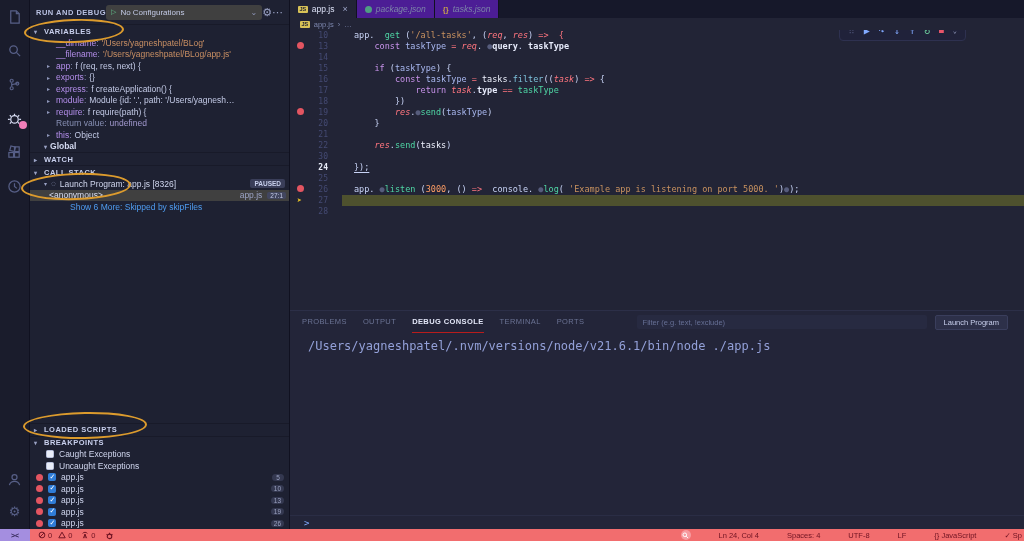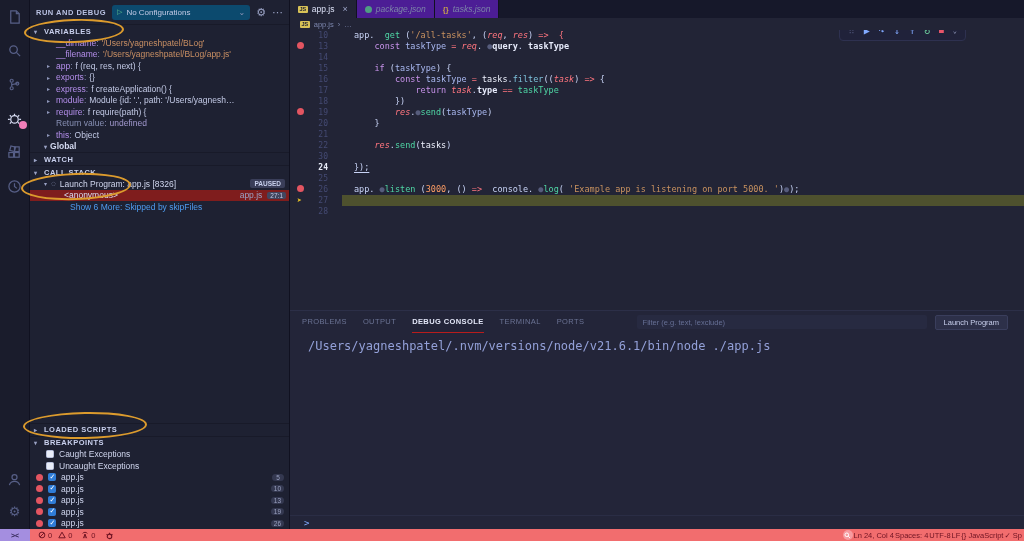--- a/index.html
+++ b/index.html
@@ -15,23 +15,23 @@
     justify-content:center; position:relative; cursor:pointer; }
   .ab-icon.active { color:#d7dcf2; }
   .ab-badge { position:absolute; right:-2px; bottom:-1px; width:8px; height:8px;
     border-radius:50%; background:#f07eb8; }
   .ab-bottom { margin-top:auto; display:flex; flex-direction:column; gap:12px; padding-bottom:8px; }
   .gear-glyph { font-size:13px; }
 
   
   .sidebar { width:260px; background:#1e2132; border-right:1px solid #101120;
     display:flex; flex-direction:column; font-size:8.5px; color:#a6aecf; }
-  .sb-header { height:24px; display:flex; align-items:center; padding:0 6px; gap:6px; }
+  .sb-header { height:24px; display:flex; align-items:center; padding:0 6px; gap:0; }
   .sb-title { font-size:7.5px; font-weight:bold; letter-spacing:.5px; color:#b9c1e2; white-space:nowrap; }
-  .cfg { flex:1; height:15px; background:#0c4a6e; border-radius:3px; display:flex;
+  .cfg { flex:1; height:15px; background:#404040; border-radius:3px; display:flex;
     align-items:center; gap:4px; padding:0 5px; color:#c3cae6; font-size:8px; cursor:pointer; }
   .cfg .play { color:#63c78f; font-size:7px; }
   .cfg .lbl { flex:1; white-space:nowrap; overflow:hidden; }
   .cfg .chev { color:#8d95b8; font-size:8px; }
   .hdr-ico { color:#9aa2c4; font-size:11px; cursor:pointer; line-height:1; }
 
   .section-hdr { height:13px; display:flex; align-items:center; gap:3px; padding-left:4px;
     font-size:7.5px; font-weight:bold; letter-spacing:.5px; color:#c8cfec;
     border-top:1px solid #181a29; cursor:pointer; }
   .section-hdr .tw { font-size:6px; color:#9aa2c4; width:7px; }
@@ -48,21 +48,21 @@
   .v-obj { color:#c3cae6; }
   .v-undef { color:#a39ad0; }
   .rv-key { color:#8890b5; }
 
   .cs-session { padding-left:14px; gap:4px; }
   .cs-session .tw { font-size:6px; color:#9aa2c4; }
   .session-ico { color:#9aa2c4; font-size:8px; }
   .cs-label { color:#d0d6ee; flex:1; overflow:hidden; white-space:nowrap; }
   .badge { background:#3a3e59; color:#c8cfec; font-size:6.5px; padding:1px 4px;
     border-radius:2px; margin-right:4px; font-weight:bold; }
-  .cs-frame { padding-left:34px; background:#7f1d1d; }
+  .cs-frame { padding-left:19px; background:#404040; }
   .cs-frame .fname { color:#d9def2; flex:1; }
   .cs-file { color:#9aa2c4; margin-right:5px; }
   .pos-badge { background:#42465f; color:#c3cae6; font-size:6.5px; padding:0 3px;
     border-radius:2px; margin-right:3px; }
   .cs-link { padding-left:40px; color:#4f9cf0; }
   .sb-spacer { flex:1; }
 
   .bp-ex-row { padding-left:16px; gap:5px; color:#d0d6ee; }
   .checkbox { width:8px; height:8px; border:1px solid #b9c1dd; border-radius:1.5px;
     background:#e8ecf8; flex:0 0 auto; }
@@ -142,21 +142,21 @@
     border-top:1px solid #2a2d45; color:#82aaff; font-size:9px;
     font-family:"DejaVu Sans Mono", monospace; }
 
   
   .statusbar { height:12px; display:flex; align-items:stretch; background:#f26d6e;
     font-size:7.5px; color:#6e1322; overflow:hidden; }
   .sb-remote { width:30px; background:#a48ee0; color:#2a1f4d; display:flex; align-items:center;
     justify-content:center; font-weight:bold; font-size:7px; cursor:pointer; }
   .sb-left { display:flex; align-items:center; gap:9px; padding-left:8px; }
   .sb-item { display:flex; align-items:center; gap:2px; cursor:pointer; white-space:nowrap; }
-  .sb-right { margin-left:auto; display:flex; align-items:center; gap:1px; padding-right:2px; }
+  .sb-right { margin-left:auto; display:flex; align-items:center; gap:28px; padding-right:2px; }
   .mag-chip { width:10px; height:10px; border-radius:50%; background:#f79ba0; display:flex;
     align-items:center; justify-content:center; }
 
   
   .anno { position:absolute; border:2.5px solid #dc9b2d; border-radius:50%;
     pointer-events:none; z-index:9; }
   .anno-variables { left:24px; top:19px; width:100px; height:24px; transform:rotate(-2deg); }
   .anno-callstack { left:21px; top:173px; width:110px; height:27px; transform:rotate(-2deg); }
   .anno-breakpoints { left:23px; top:412px; width:124px; height:27px; transform:rotate(-1deg); }
 

